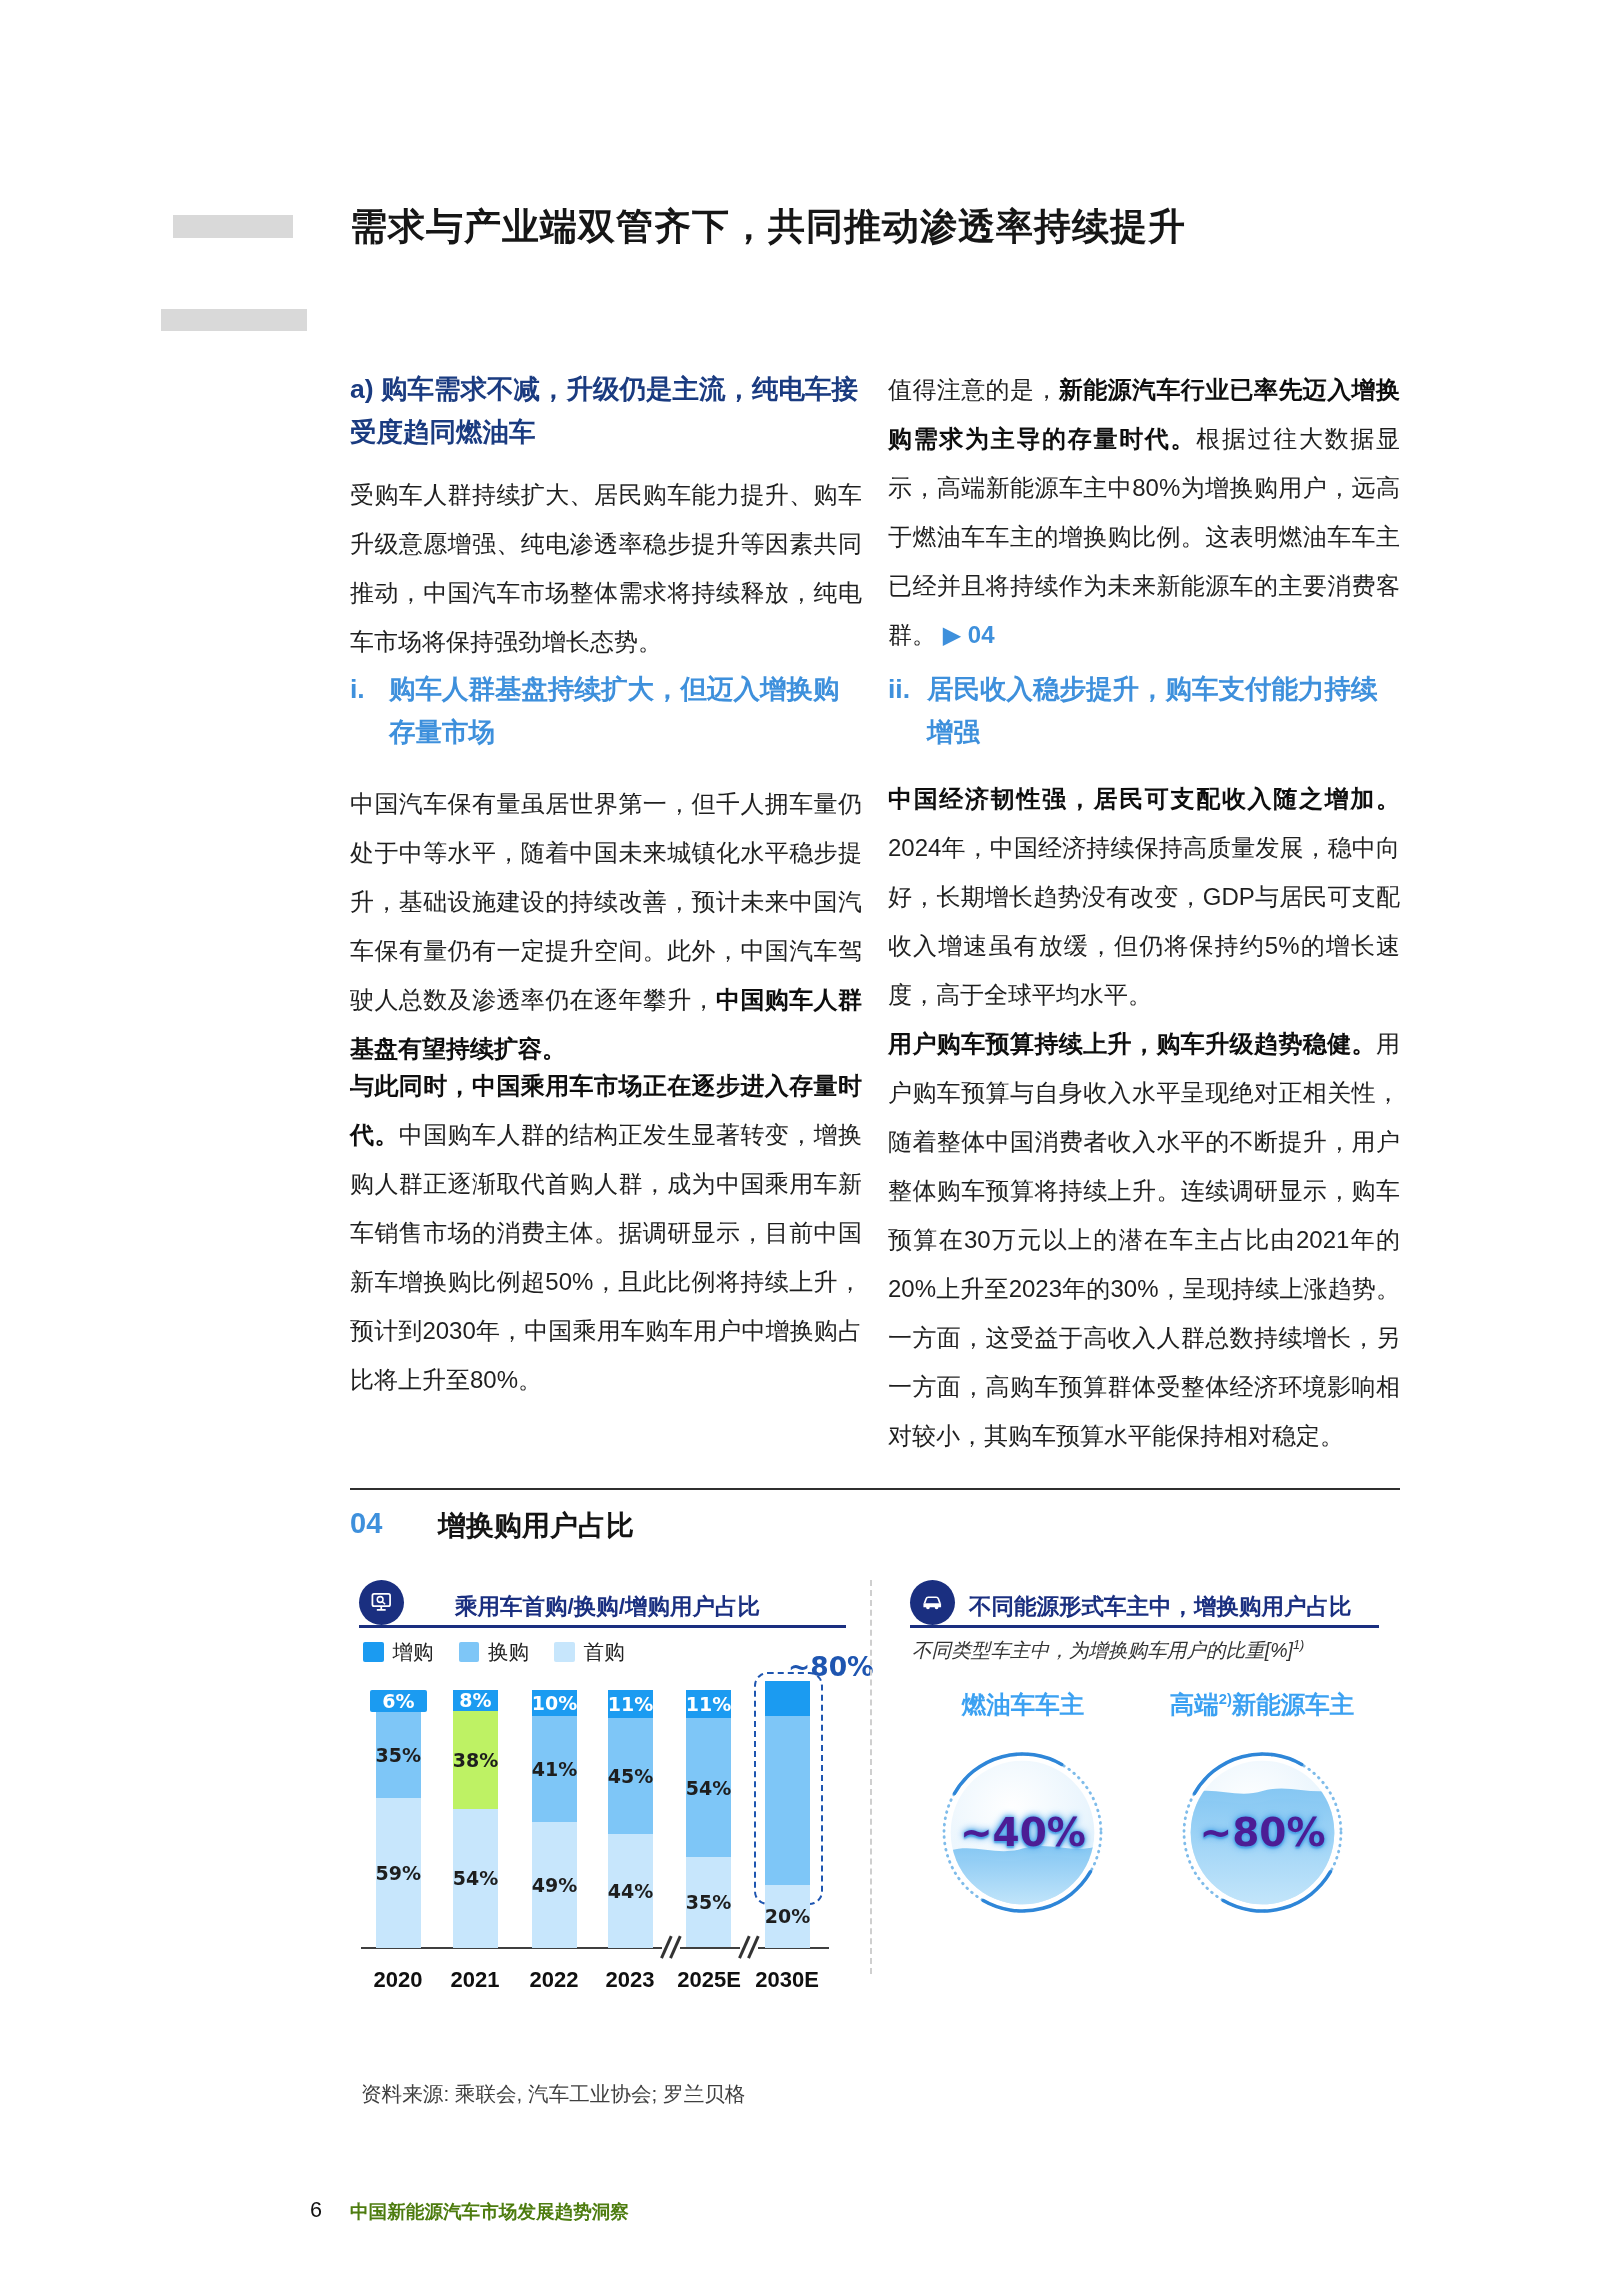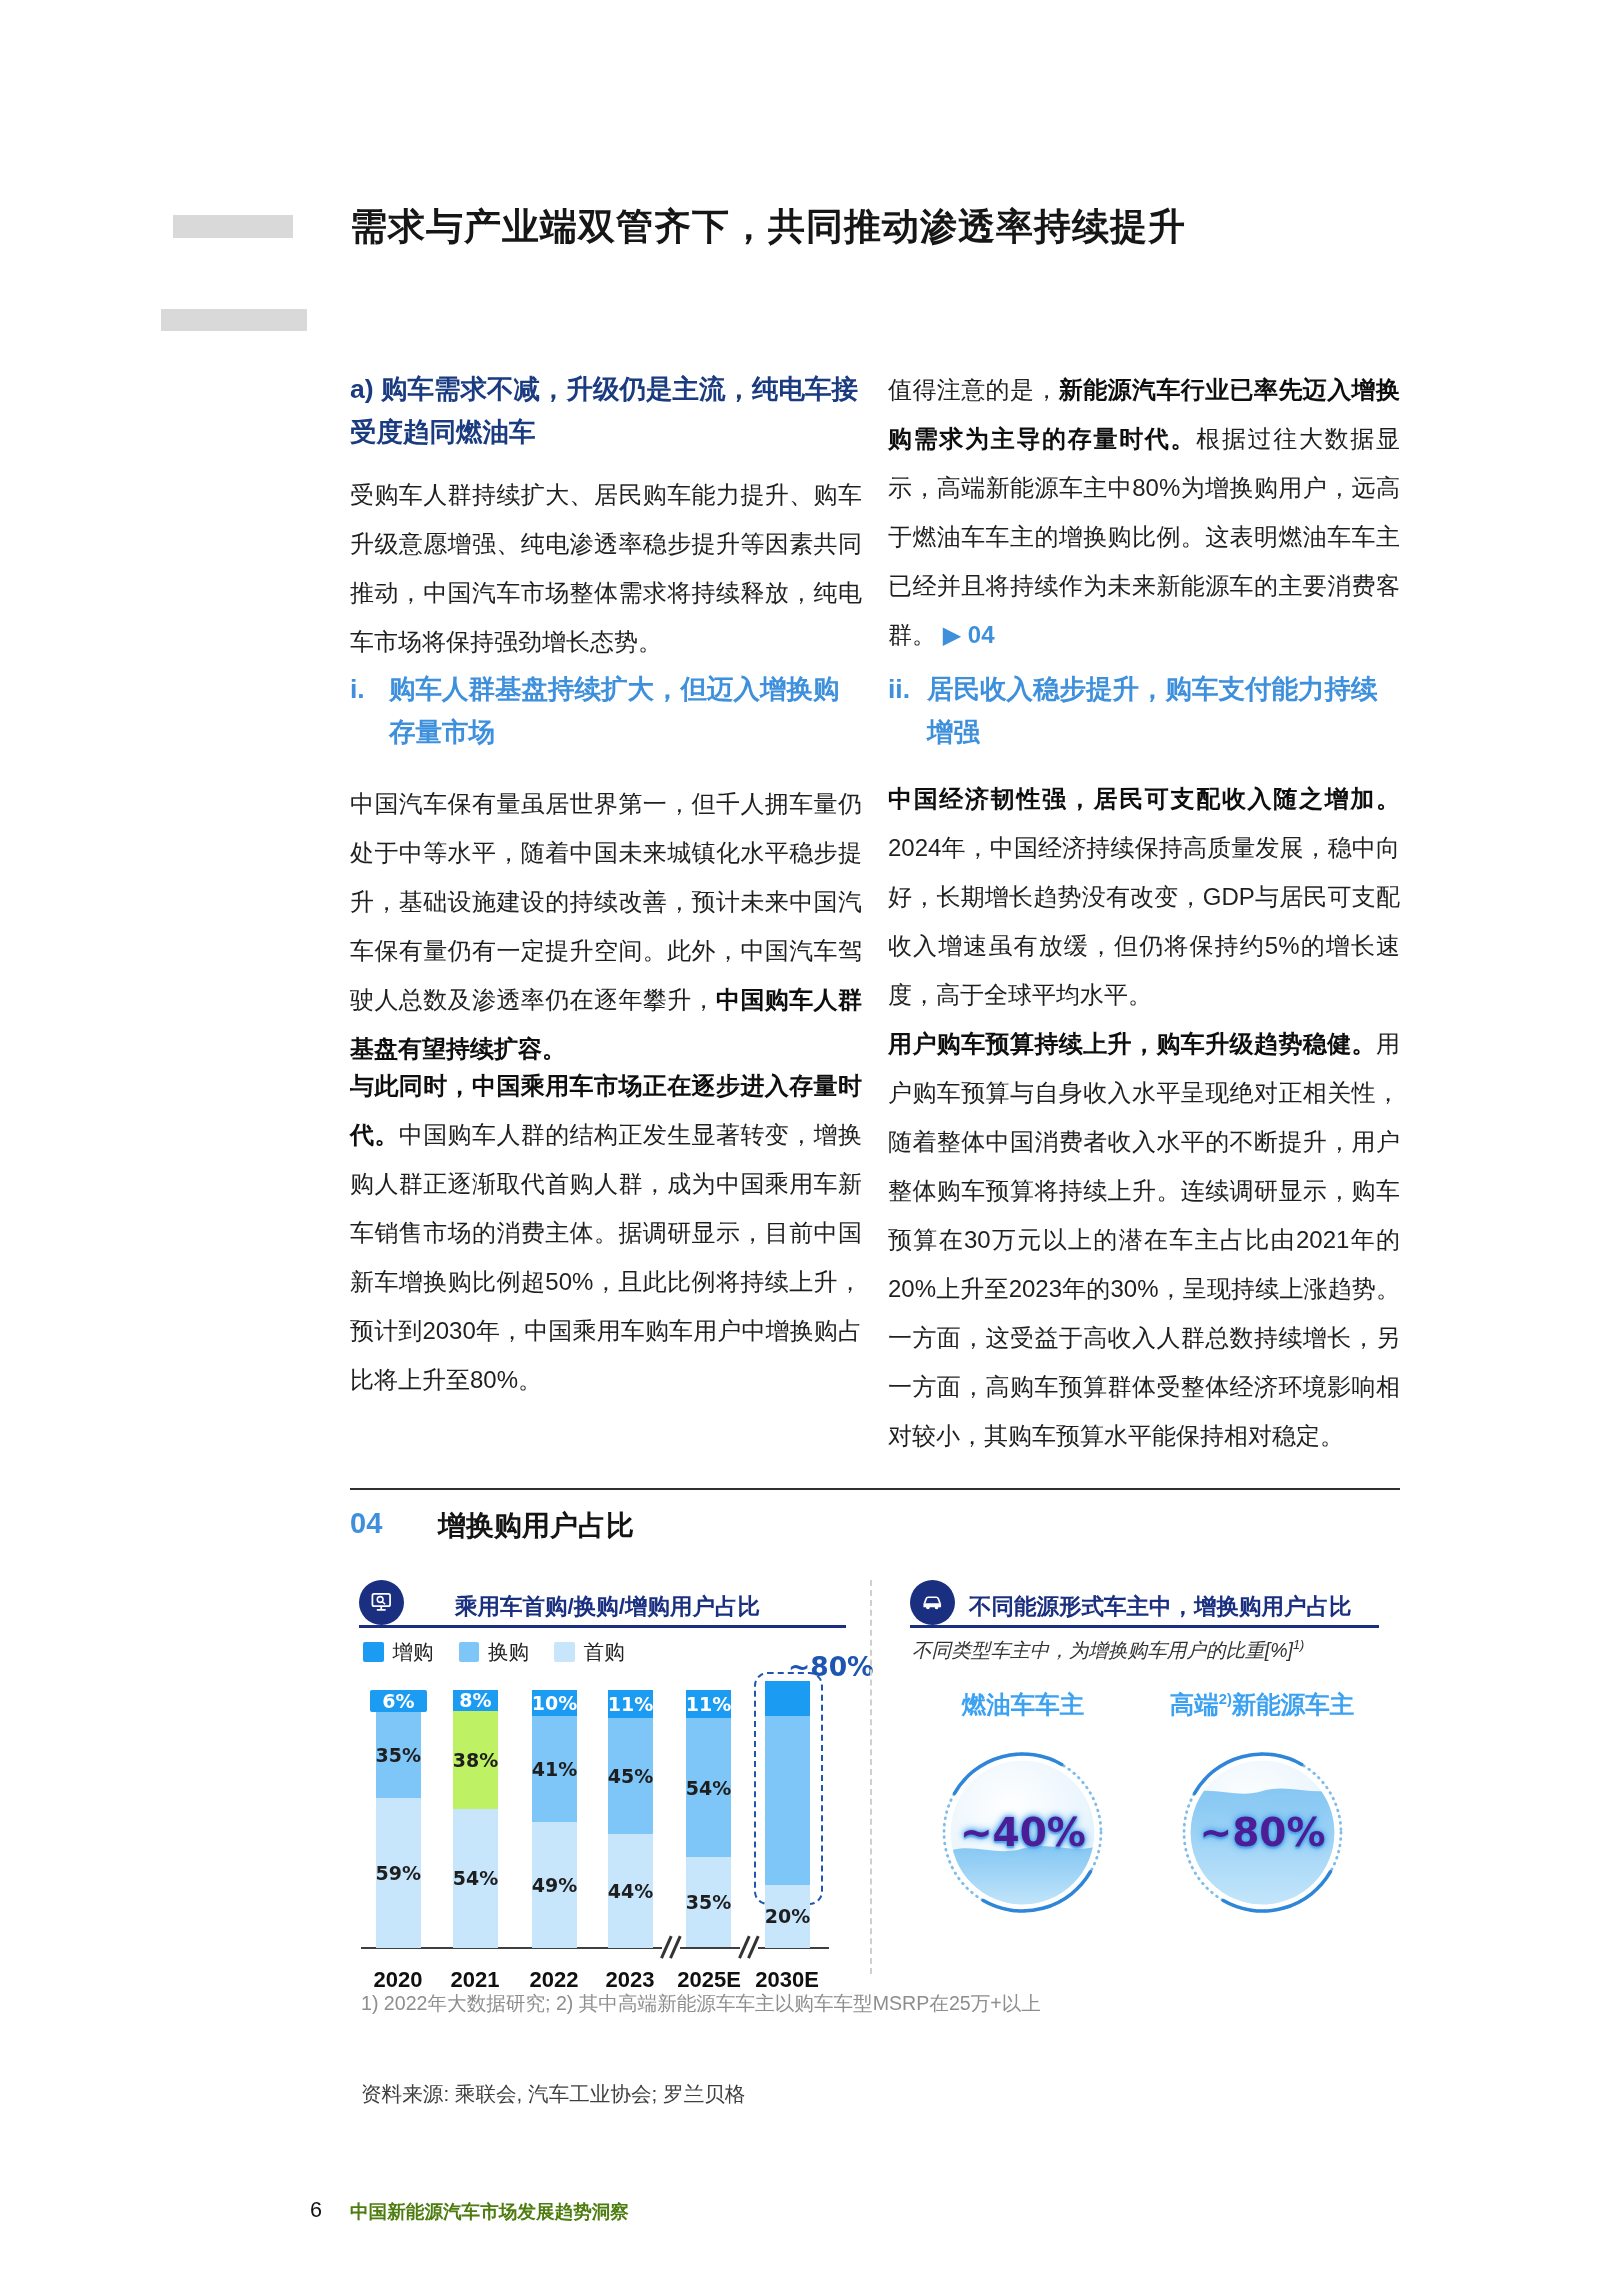--- a/index.html
+++ b/index.html
@@ -270,20 +270,19 @@
   <g clip-path="url(#cl1)">
     <path d="M4 33.199999999999996 C 22 27.199999999999996, 36 36.199999999999996, 52 31.199999999999996 C 68 26.199999999999996, 84 35.199999999999996, 96 29.199999999999996 L 96 96 L 4 96 Z" fill="#A9D8F6" opacity="0.55"></path>
     <path d="M4 27.199999999999996 C 20 21.199999999999996, 34 30.199999999999996, 50 25.199999999999996 C 66 20.199999999999996, 82 29.199999999999996, 96 23.199999999999996 L 96 96 L 4 96 Z" fill="url(#wg1)" opacity="0.95"></path>
   </g>
   <circle cx="50" cy="50" r="47" fill="none" stroke="#7FBCEA" stroke-width="1.7" stroke-dasharray="0.4 3.4" stroke-linecap="round"></circle>
   <path d="M9.3 26.5 A 47 47 0 0 1 73.5 9.3" fill="none" stroke="#2E86D8" stroke-width="2.1" stroke-linecap="round"></path>
   <path d="M90.7 73.5 A 47 47 0 0 1 26.5 90.7" fill="none" stroke="#2E86D8" stroke-width="2.1" stroke-linecap="round"></path>
   </svg><div class="gauge-value">~80%</div></div>
     </div>
 
-  <div class="footnote">1) 2022年大数据研究; 2) 其中高端新能源车车主以购车车型MSRP在25万+以上</div>
   <div class="source">资料来源: 乘联会, 汽车工业协会; 罗兰贝格</div>
 
   <div class="footer-num">6</div>
   <div class="footer-title">中国新能源汽车市场发展趋势洞察</div>
 
 </div>
 
 
 </body></html>

